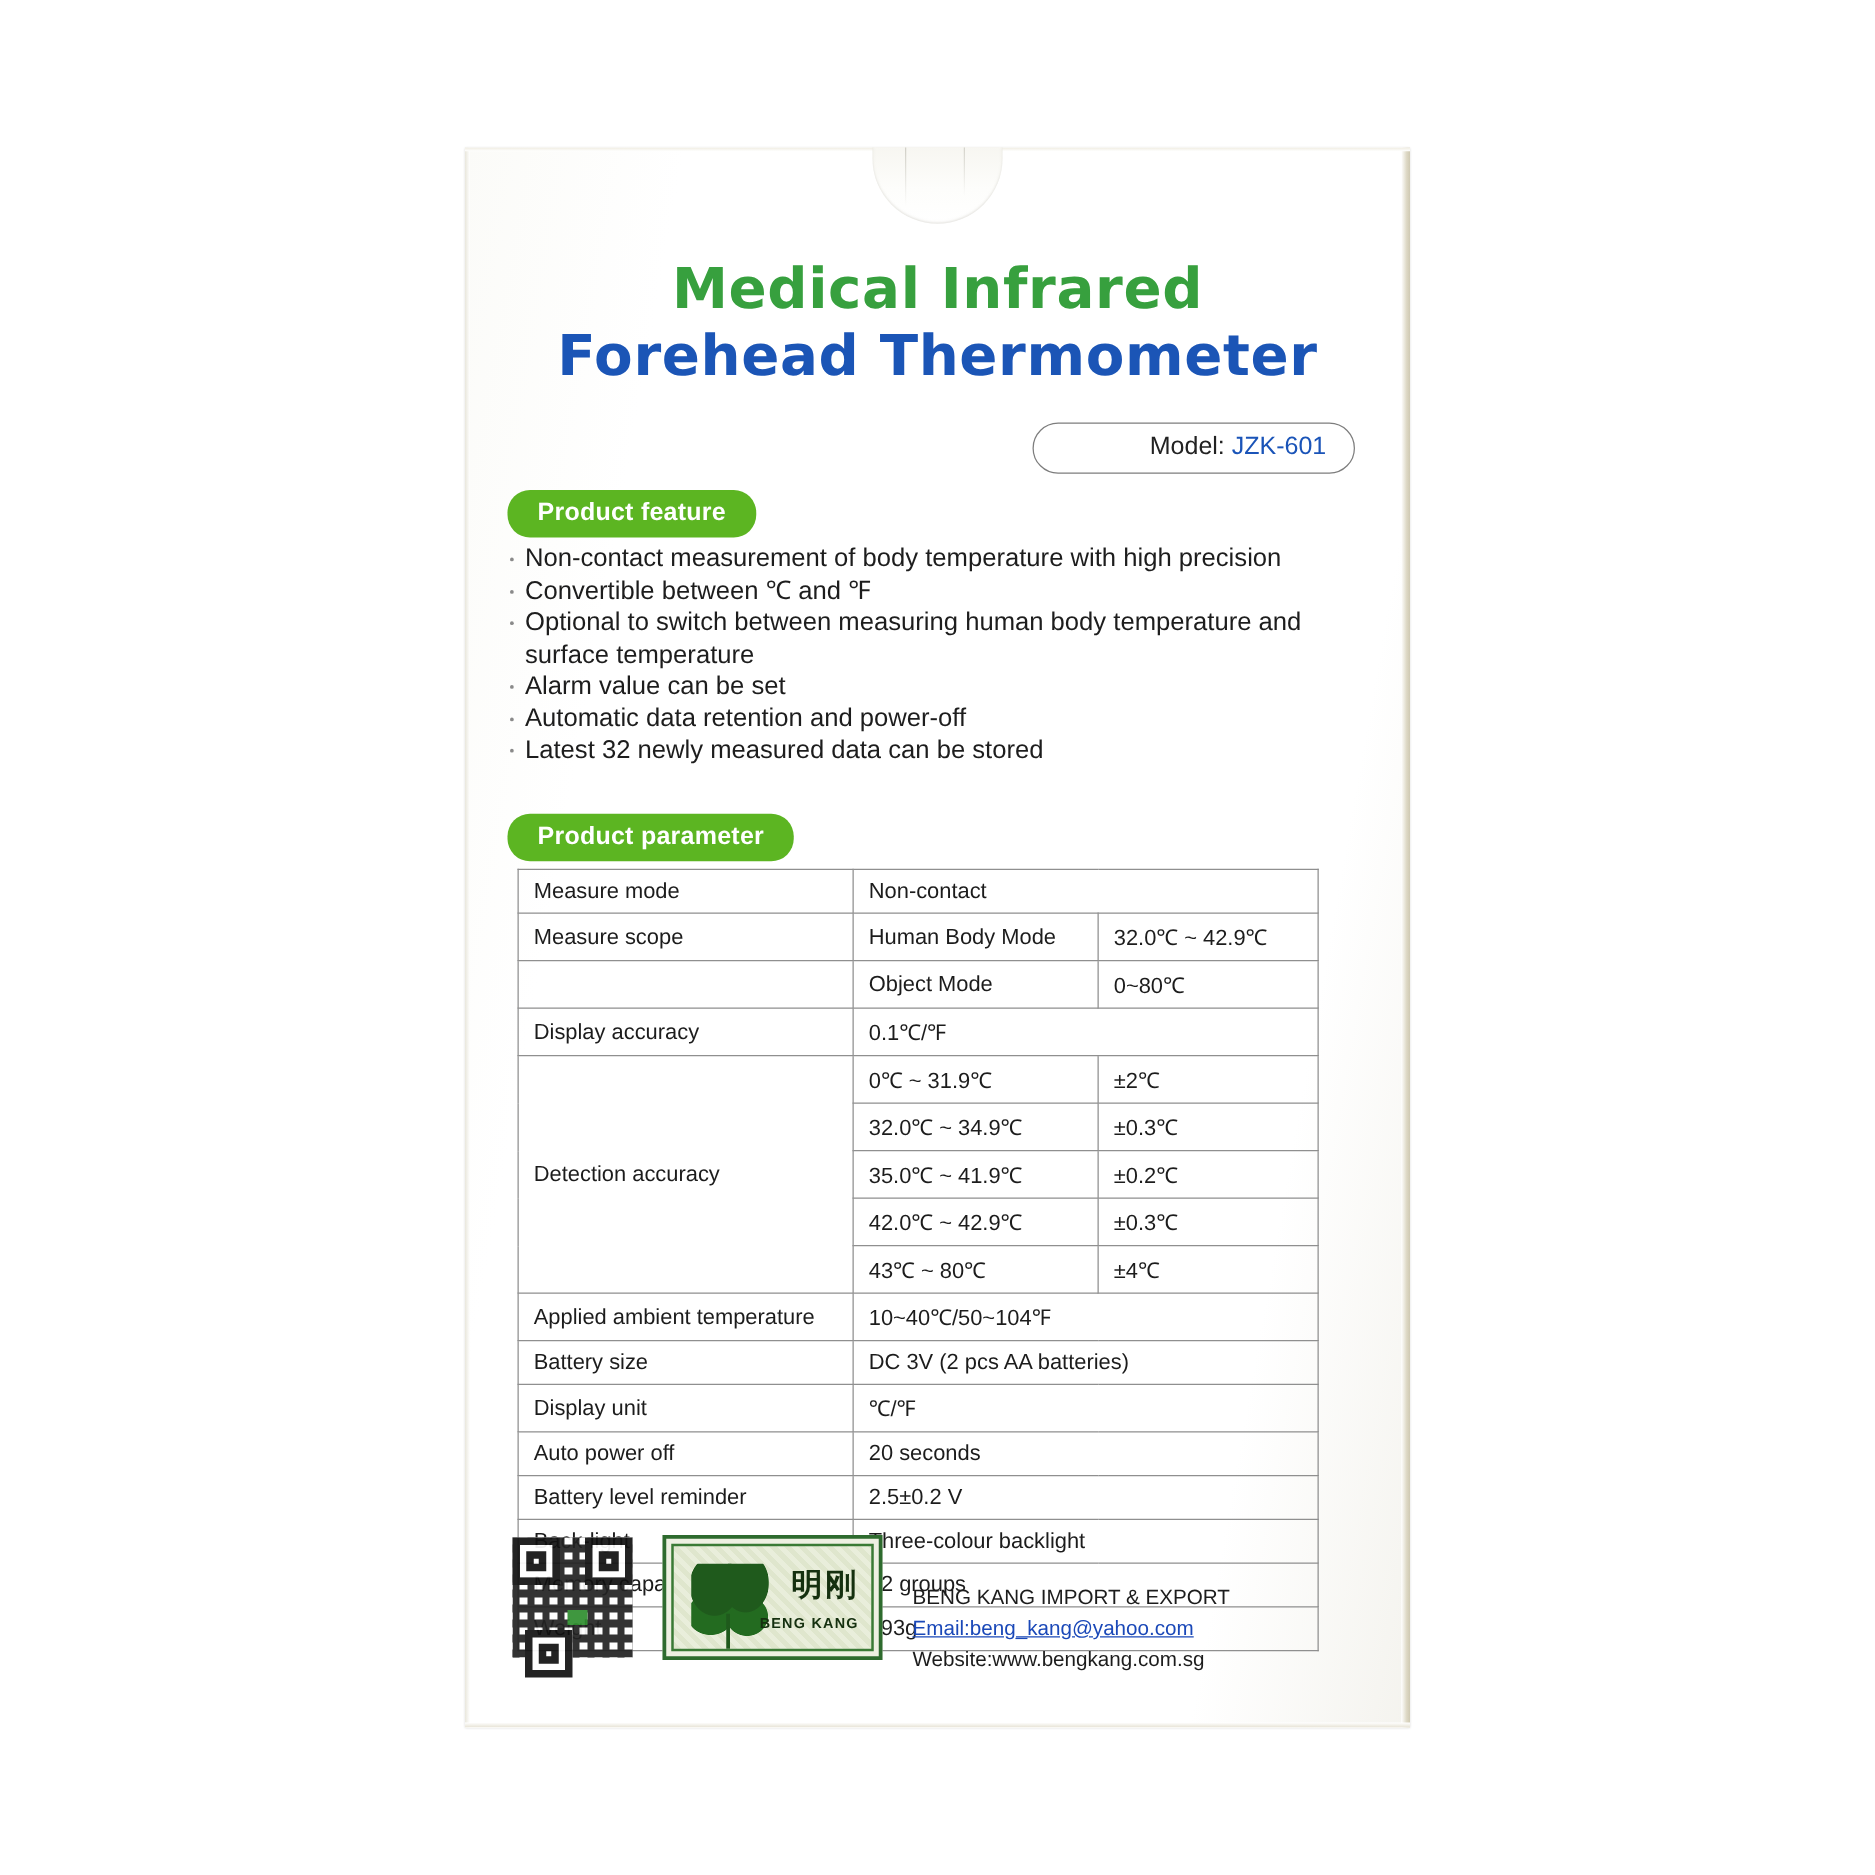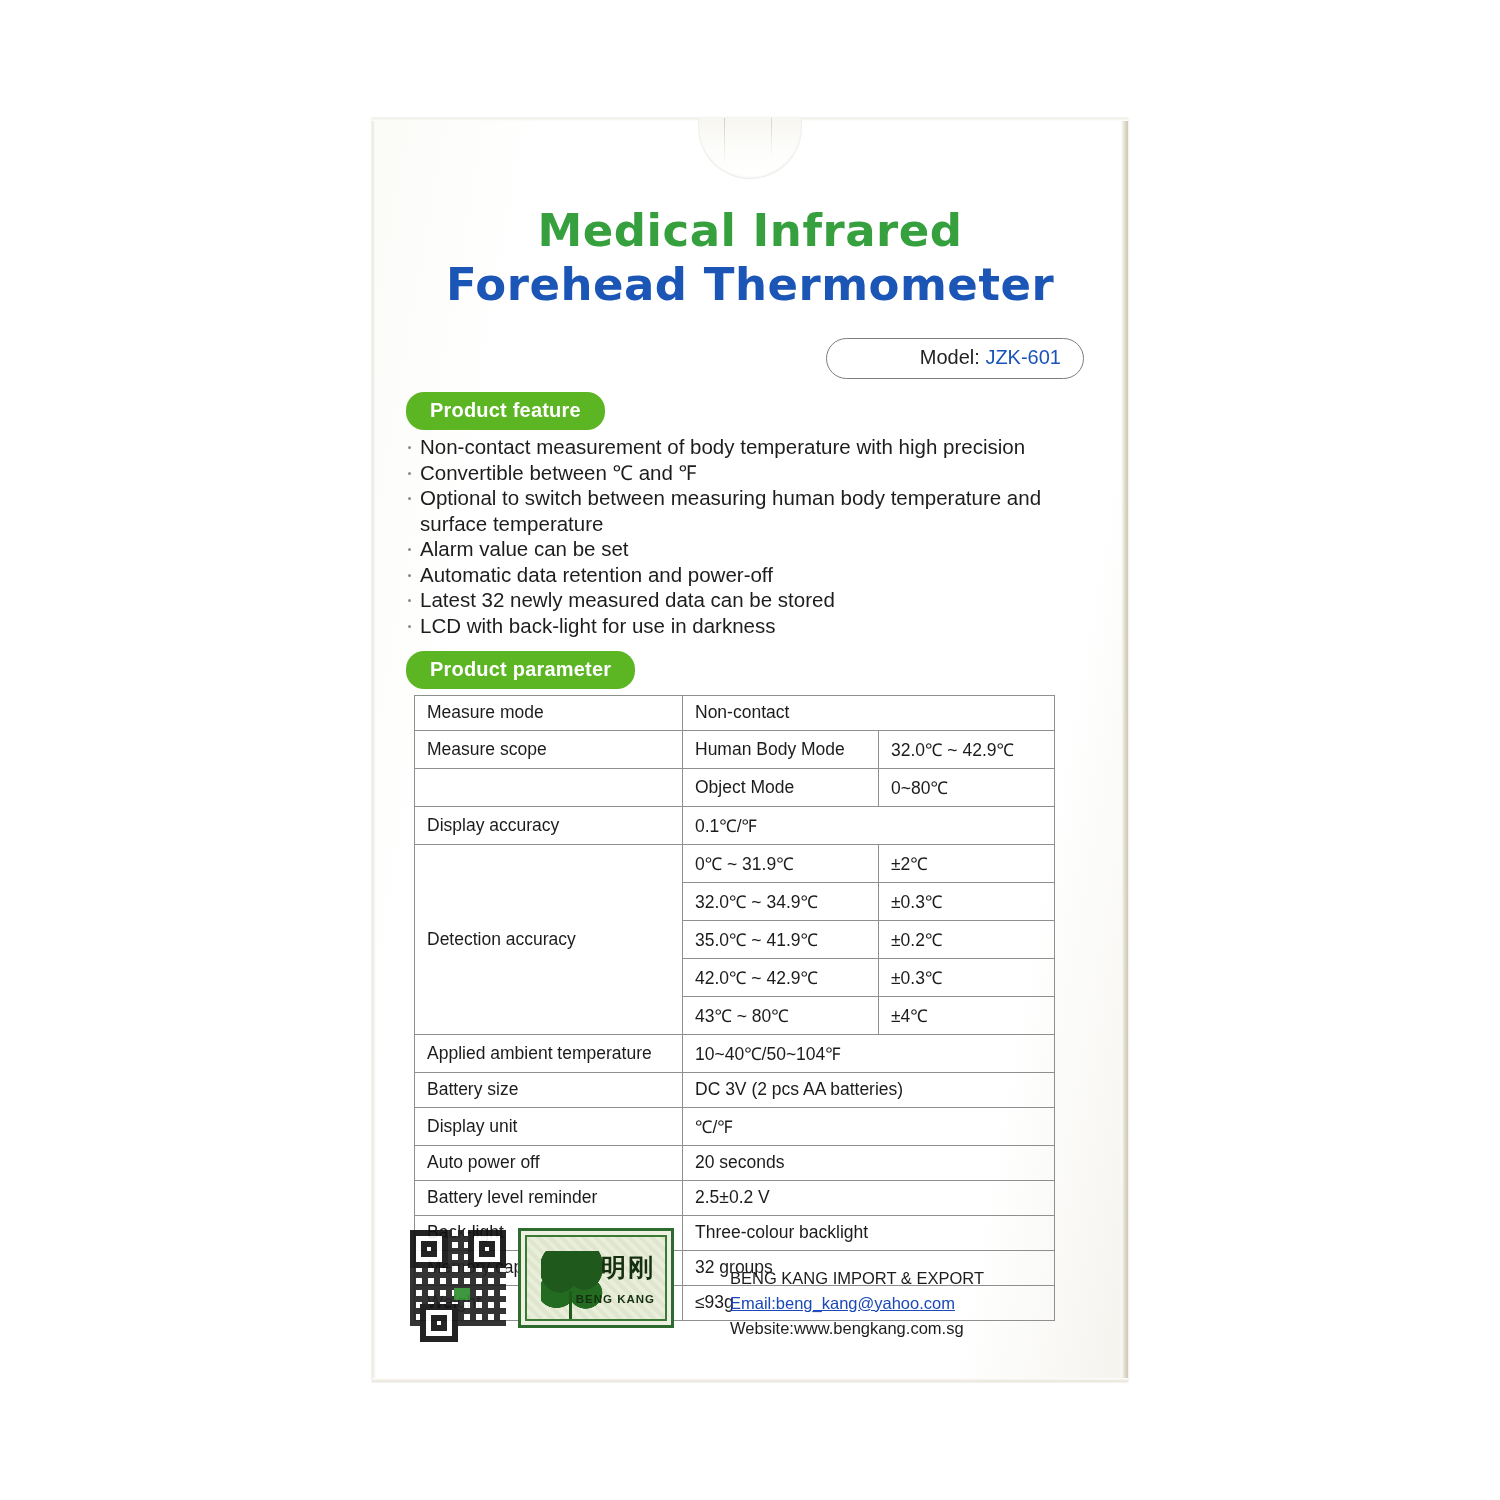--- a/index.html
+++ b/index.html
@@ -226,23 +226,23 @@
     position: absolute;
     left: 44px;
     top: 58px;
     width: 16px;
     height: 12px;
     background: #2f8f2f;
   }
 
   .logo {
     position: absolute;
-    left: 118px;
+    left: 130px;
     top: 2px;
-    width: 156px;
+    width: 176px;
     height: 100px;
     background: #eef0e2;
     border: 3px solid #2e6b2e;
     box-sizing: border-box;
     overflow: hidden;
   }
   .logo-inner {
     position: absolute;
     inset: 4px;
     border: 2px solid #3a7a35;
@@ -334,21 +334,20 @@
 
   <div class="sec-head" id="sec-feature">Product feature</div>
 
   <div class="features">
     <span class="feat">Non-contact measurement of body temperature with high precision</span>
     <span class="feat">Convertible between ℃ and  ℉</span>
     <span class="feat wrap">Optional to switch between measuring human body temperature and surface temperature</span>
     <span class="feat">Alarm value can be set</span>
     <span class="feat">Automatic data retention and power-off</span>
     <span class="feat">Latest 32 newly measured data can be stored</span>
-    <span class="feat">LCD with back-light for use in darkness</span>
   </div>
 
   <div class="sec-head" id="sec-param">Product parameter</div>
 
   <table class="param-table">
     <colgroup>
       <col class="c-label">
         <col class="c-mid">
         <col class="c-right">
     </colgroup>

